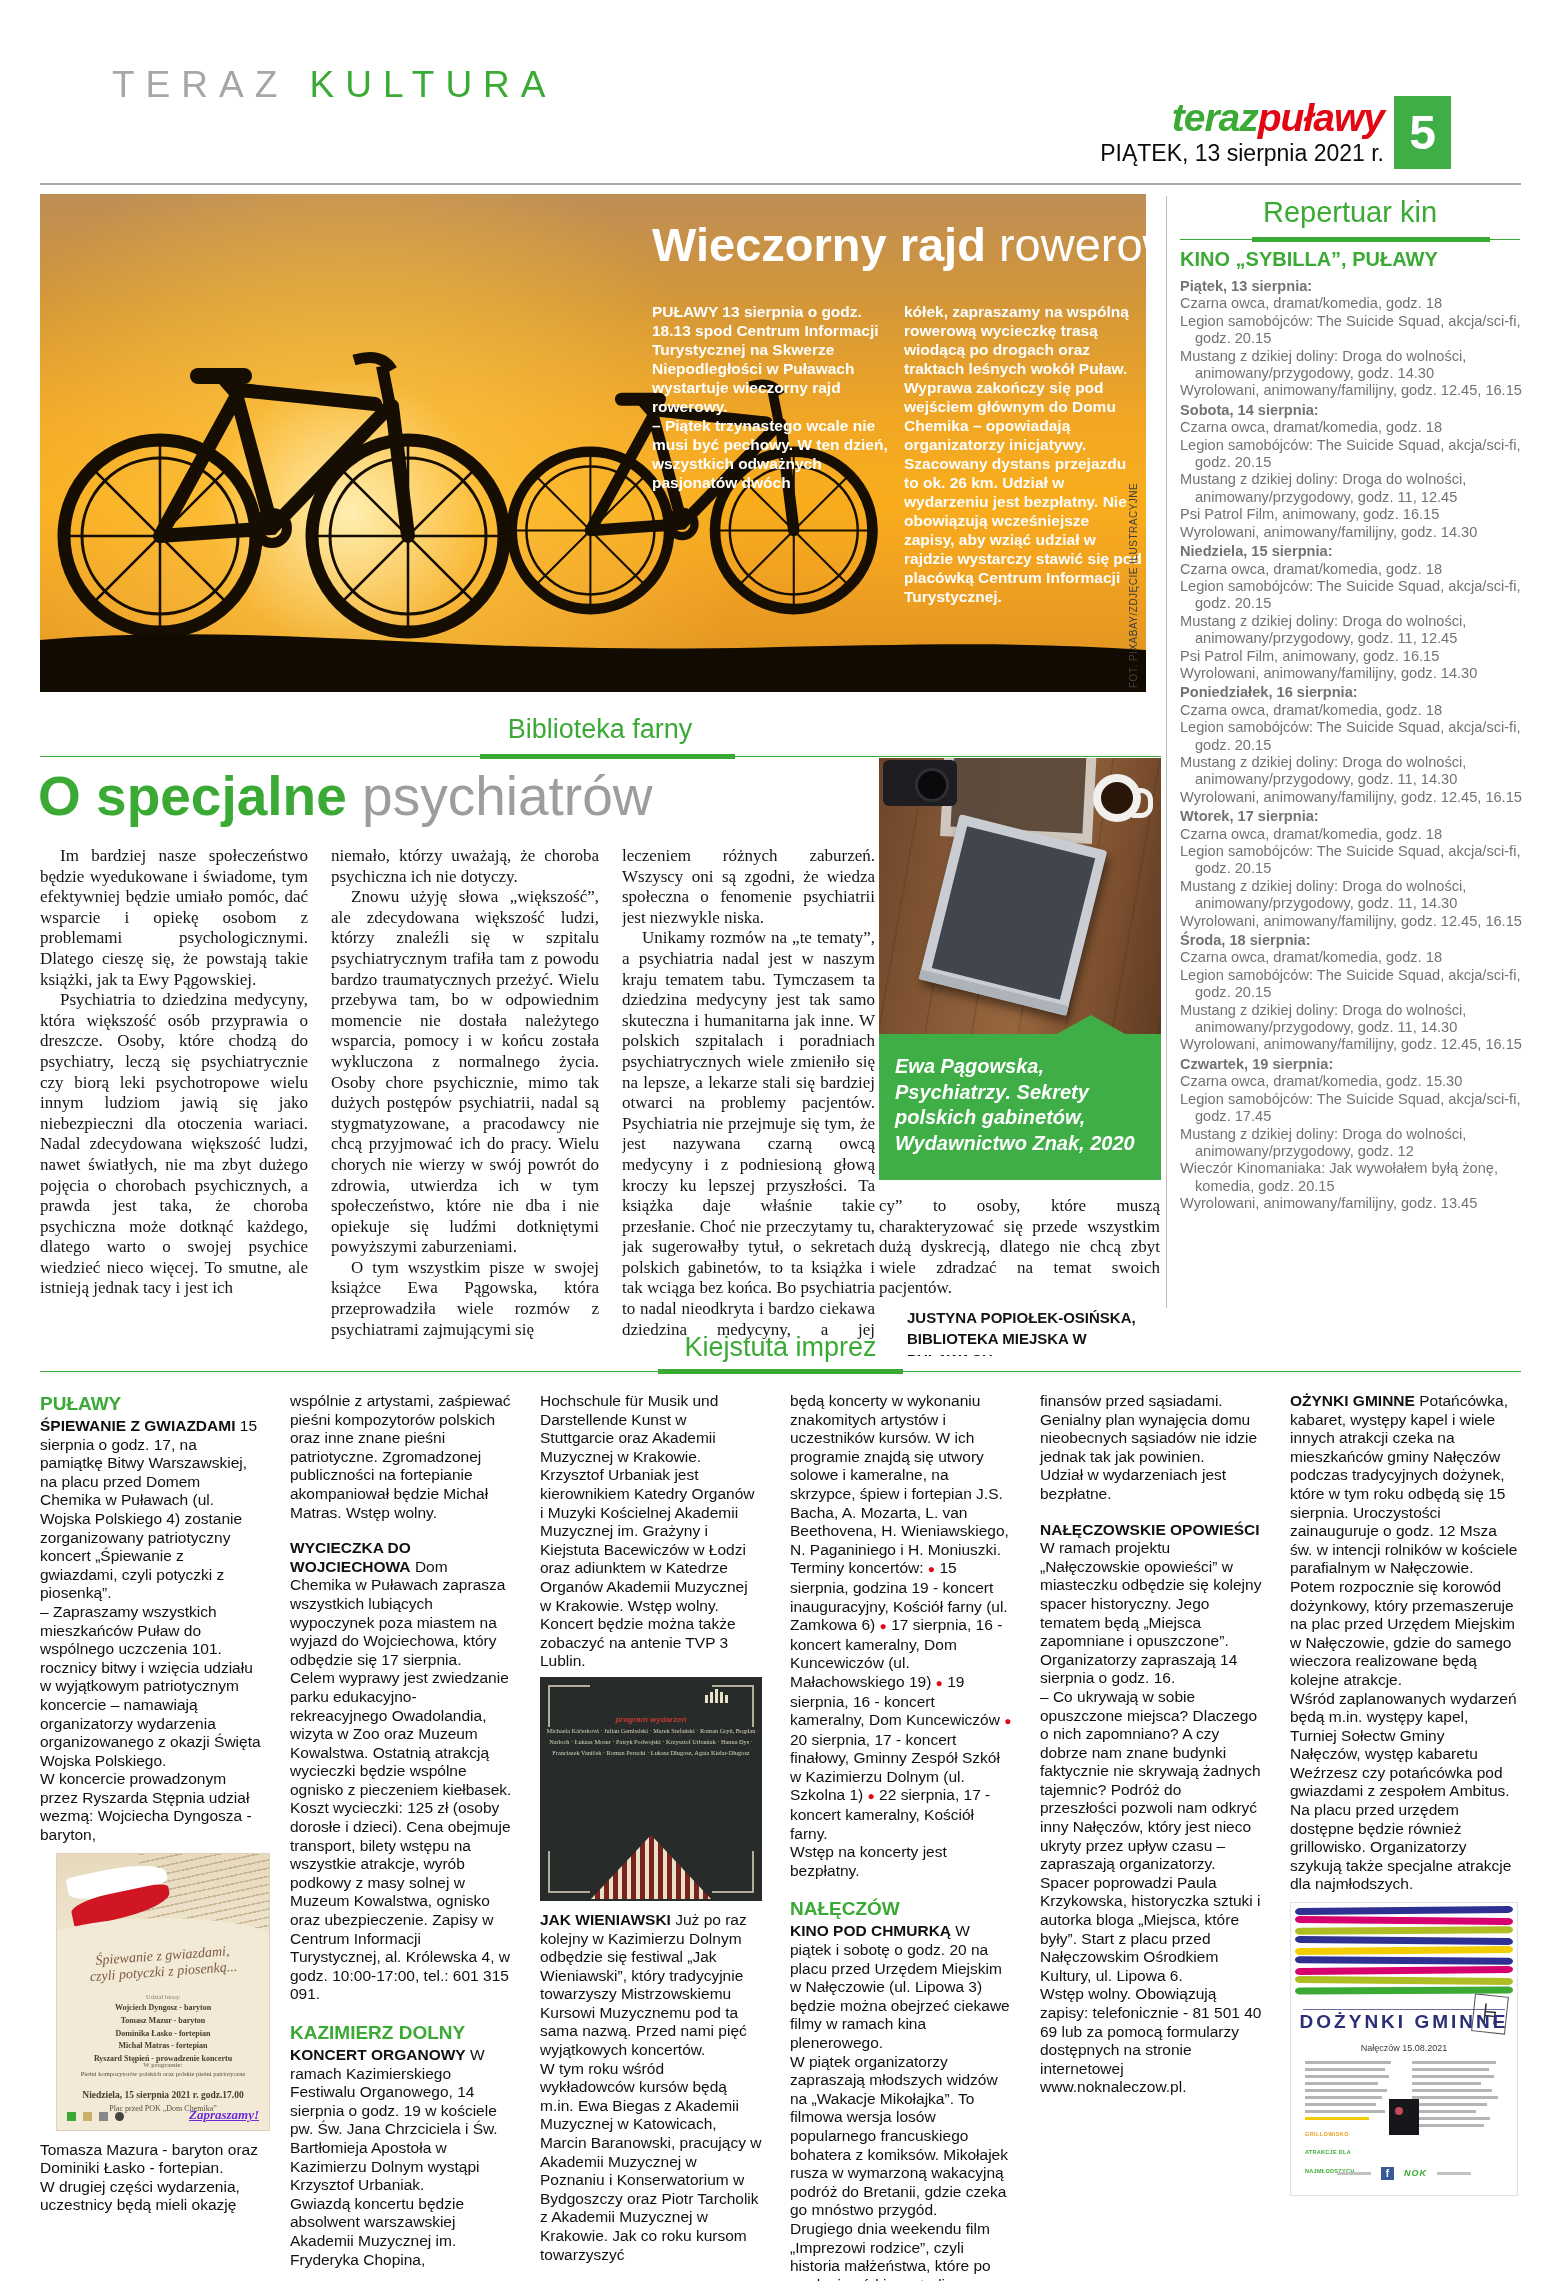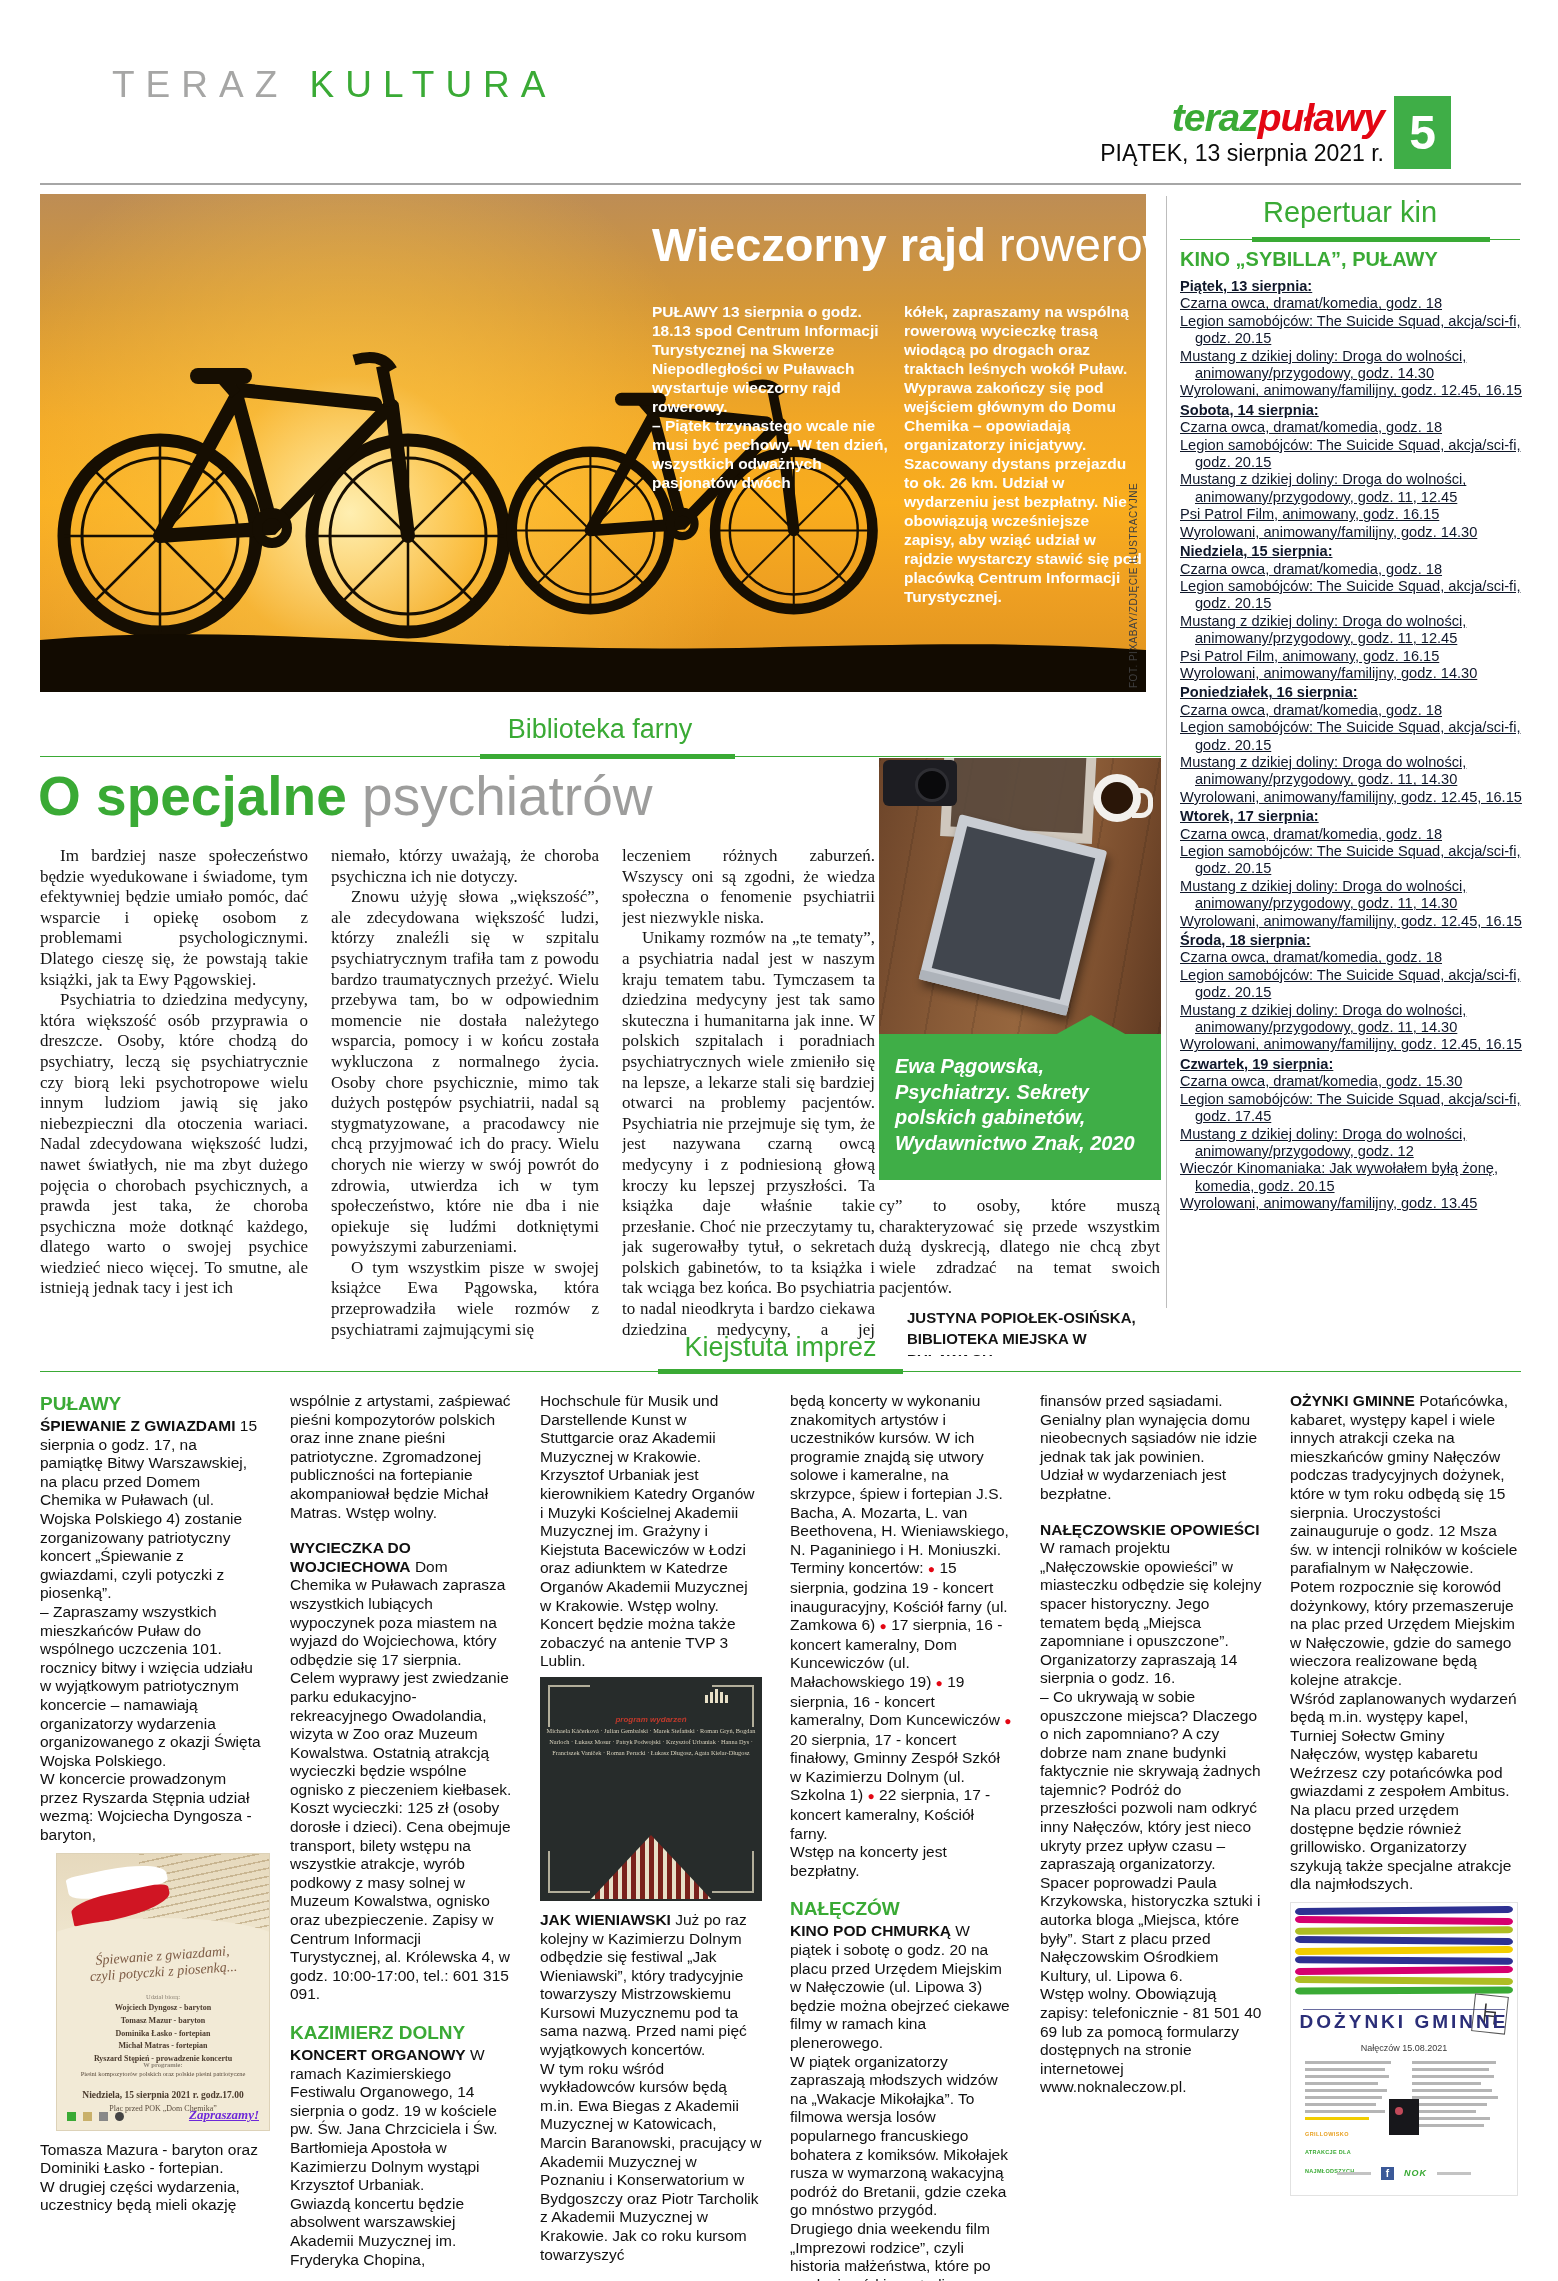--- a/index.html
+++ b/index.html
@@ -40,21 +40,21 @@
 
   
   .ghead{color:var(--green);font-weight:300;font-size:27px;text-align:center;}
   .grule{position:absolute;height:1px;background:var(--green);}
   .grule .th{position:absolute;top:-2px;height:5px;background:var(--green);}
 
   
   .vdivider{left:1166px;top:196px;width:1px;height:1112px;background:#bdbdbd;}
   .rep-head{left:1180px;top:196px;width:340px;font-size:29px;}
   .venue{left:1180px;top:248px;font-size:20px;font-weight:bold;color:var(--green);}
-  .rep{left:1180px;top:276px;width:344px;font-size:14.6px;line-height:17.4px;color:#0f172a;text-decoration:underline;}
+  .rep{left:1180px;top:276px;width:344px;font-size:14.6px;line-height:17.4px;color:#737373;}
   .rep .day{font-weight:bold;margin-top:2px;}
   .rep .film{padding-left:15px;text-indent:-15px;}
 
   
   .lib-head{left:40px;top:714px;width:1120px;}
   .lib-title{left:38px;top:764px;font-size:55px;white-space:nowrap;}
   .lib-title .lt1{color:var(--green);font-weight:bold;}
   .lib-title .lt2{color:var(--gray);font-weight:300;}
   .scol{position:absolute;top:846px;height:494px;overflow:hidden;font-family:"Liberation Serif",serif;
         font-size:17px;line-height:20.6px;text-align:justify;color:#141414;}

